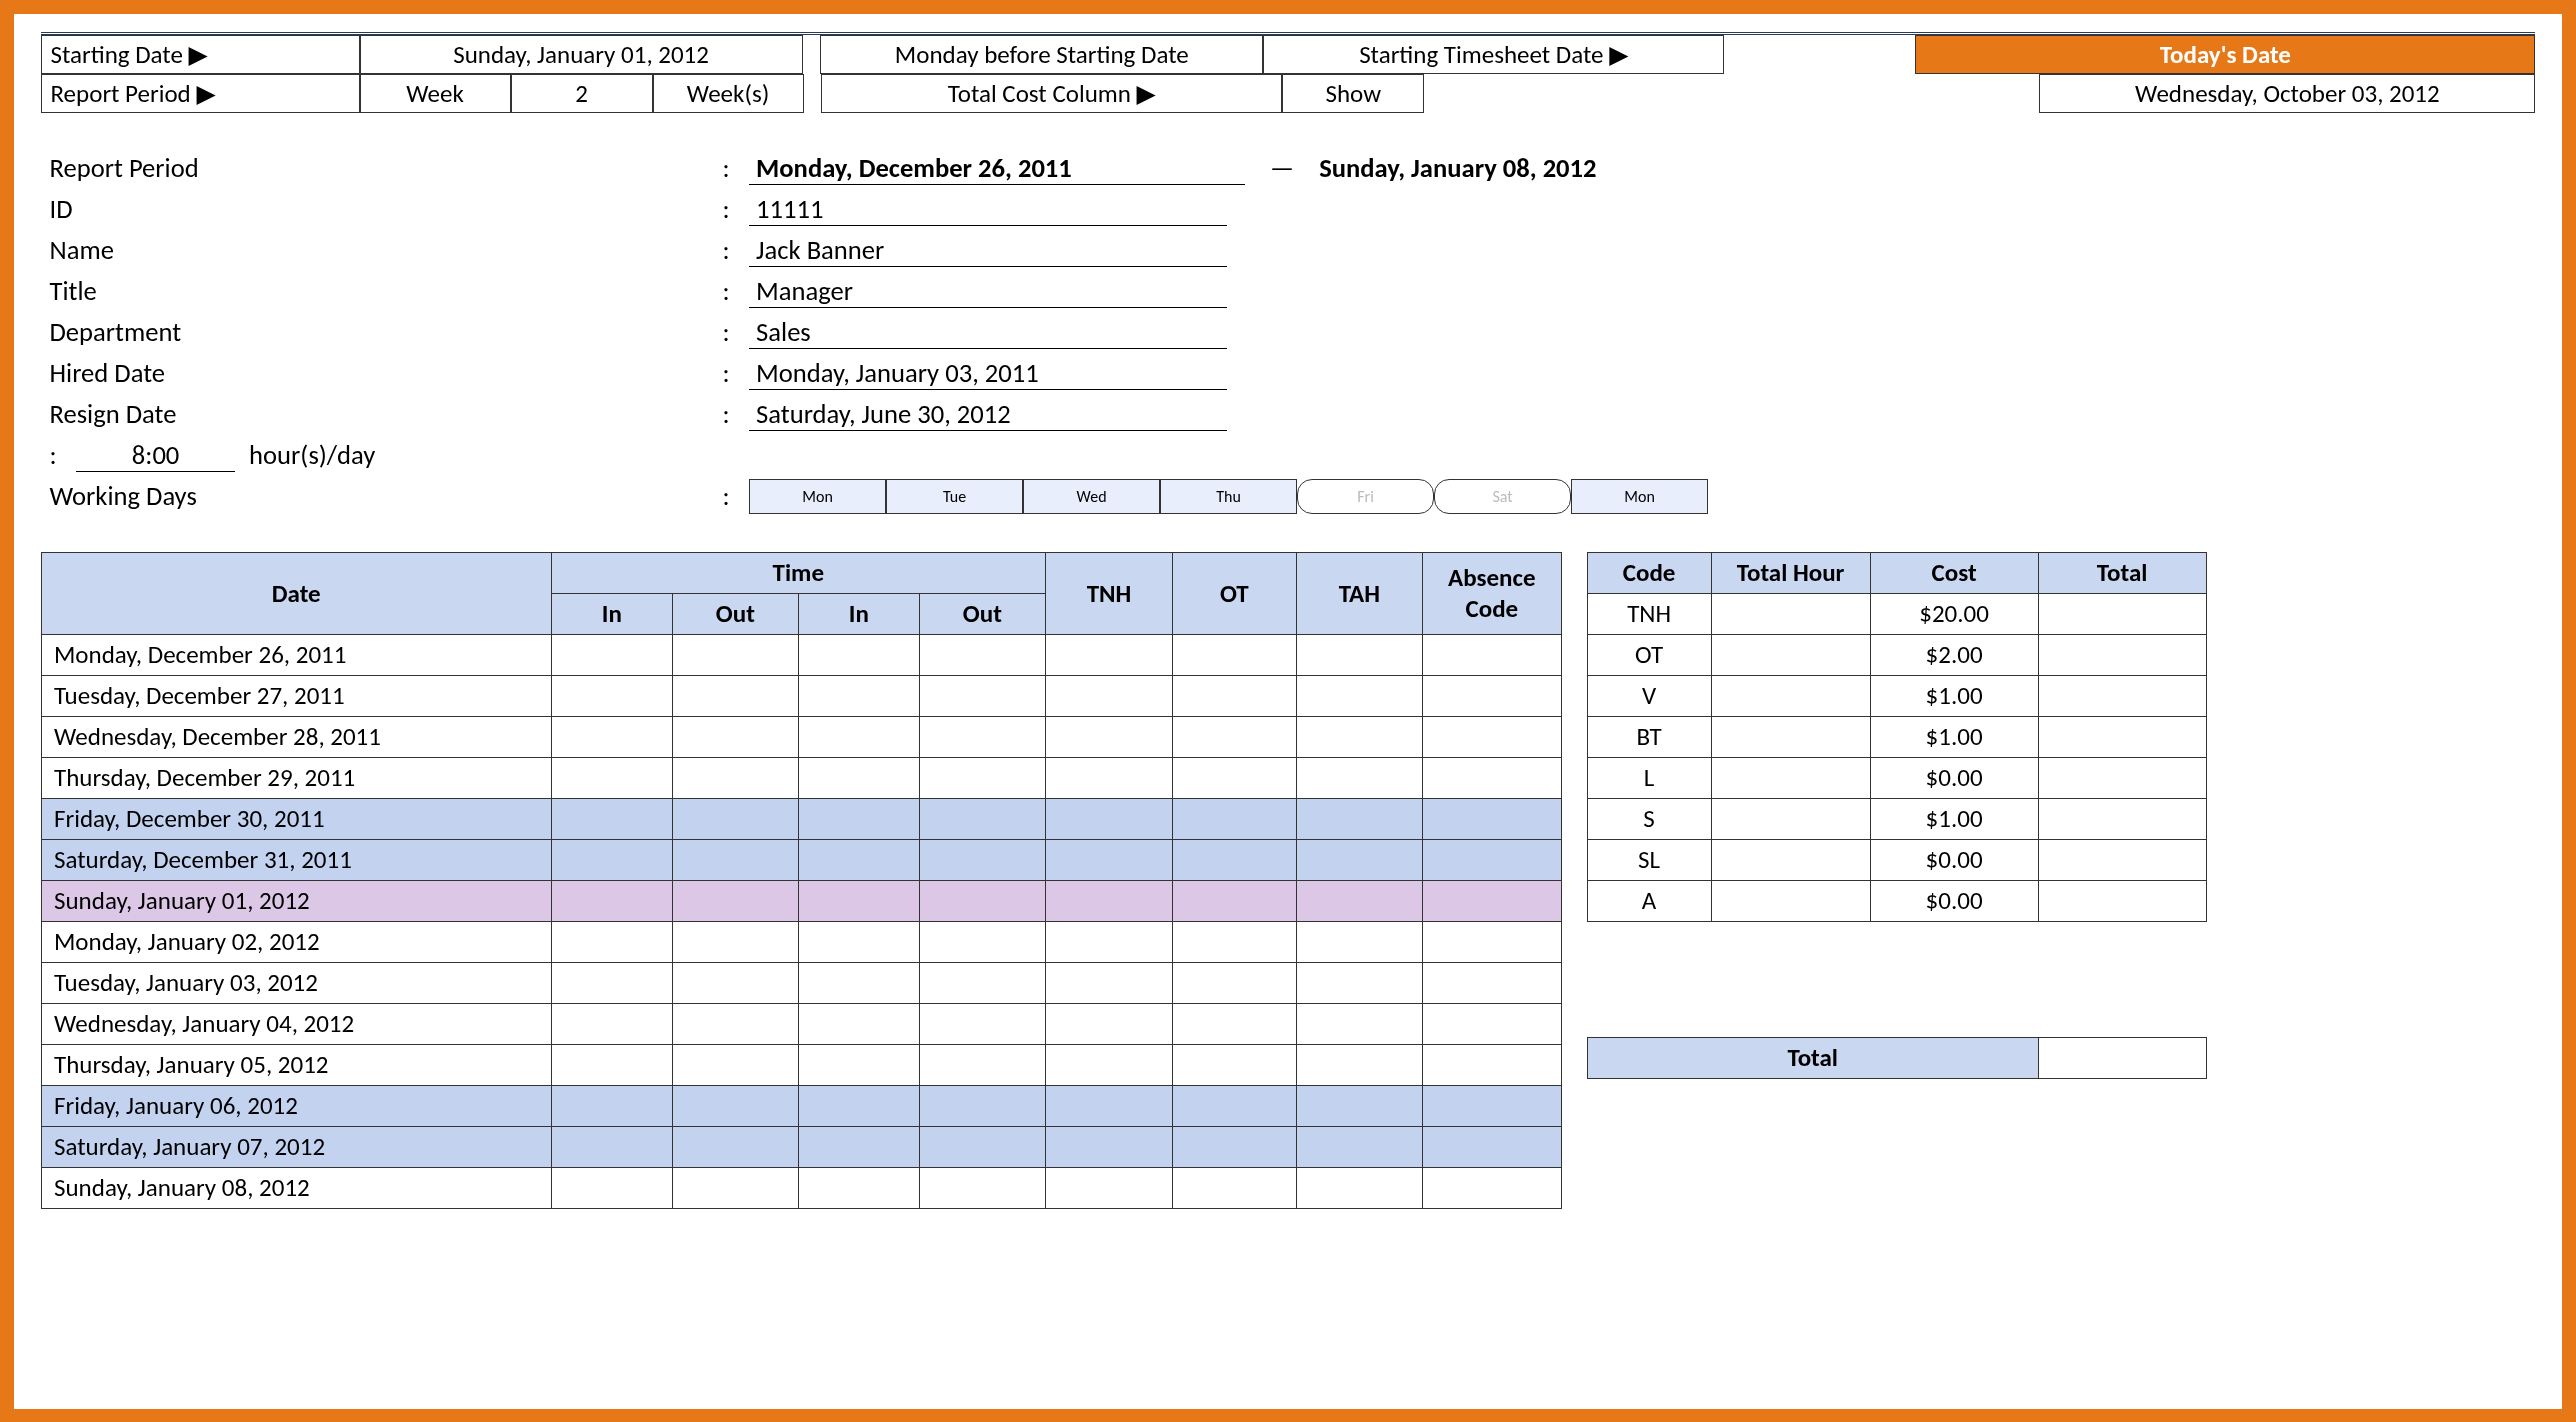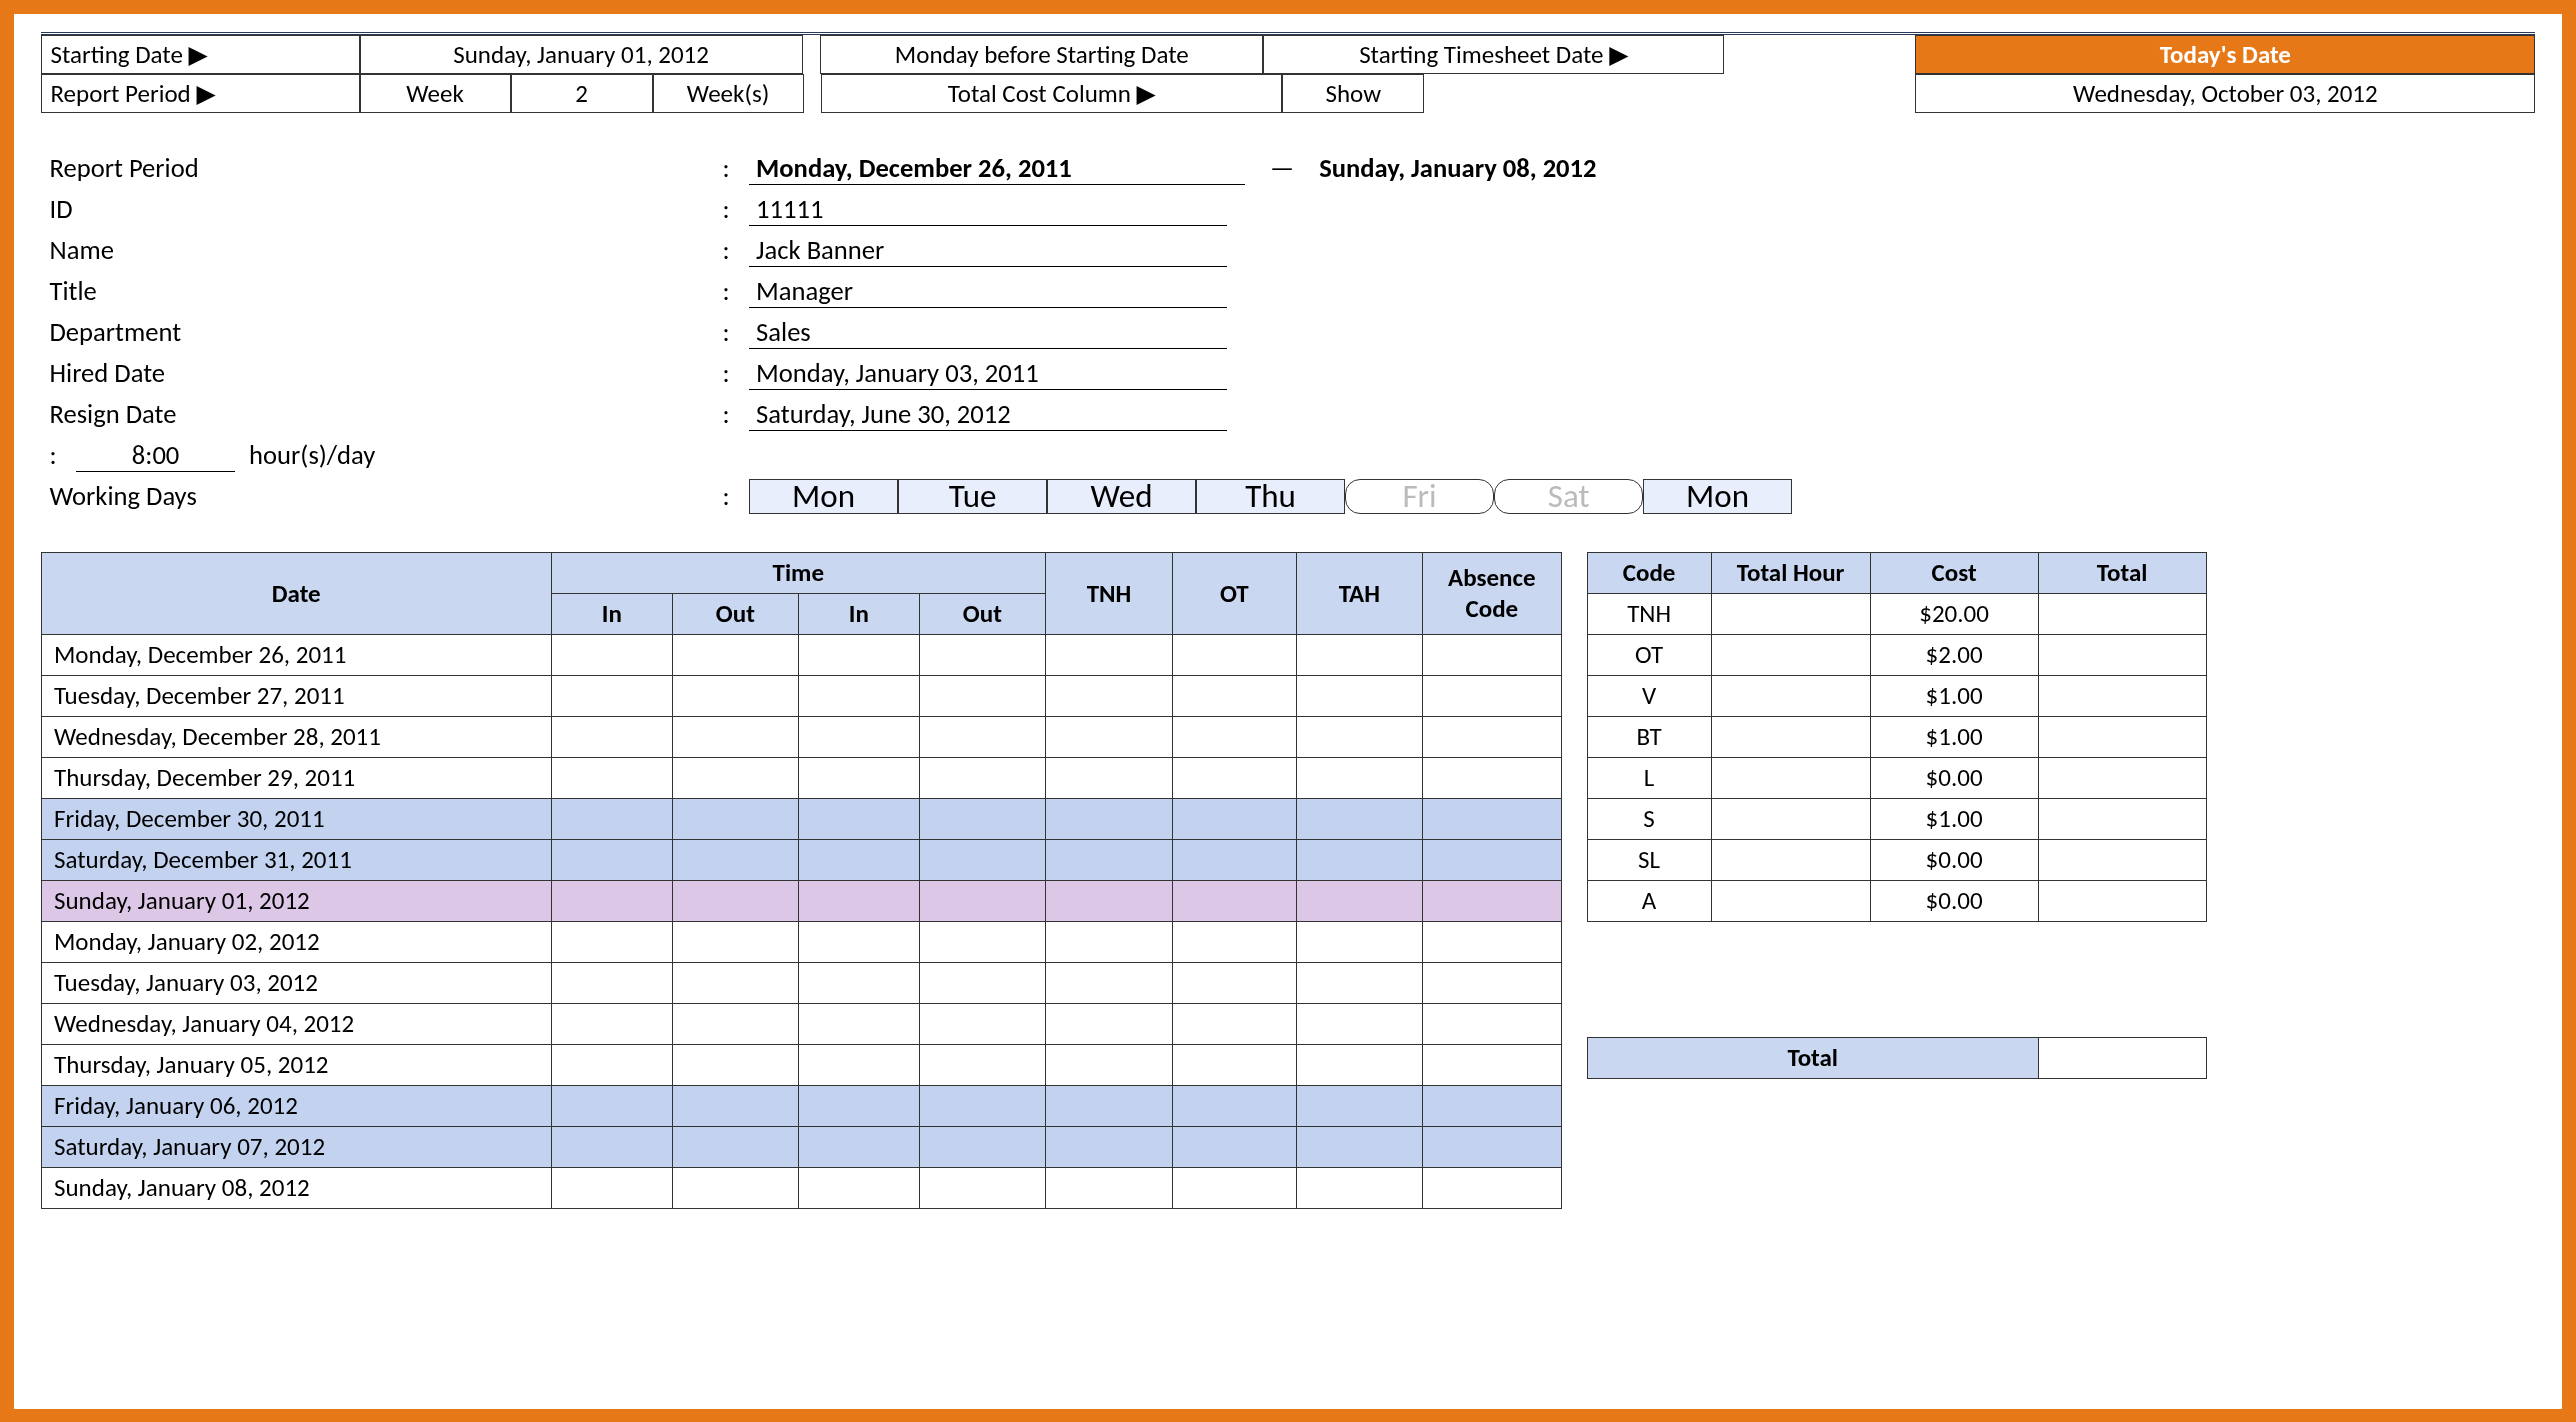--- a/index.html
+++ b/index.html
@@ -57,28 +57,28 @@
     padding: 0 7px;
     font-weight: normal;
   }
   .info-row.bold .info-value { font-weight: bold; }
   .info-dash { padding: 0 25px; }
   .day-toggle {
     display: flex;
     gap: 0;
   }
   .day-btn {
-    width: 149px;
+    width: 137px;
     height: 35px;
     border: 0.9px solid #333;
     display: flex;
     align-items: center;
     justify-content: center;
     background: #e8eefc;
-    font-size: 33px;
+    font-size: 16px;
   }
   .day-btn.off { color: #bbb; background:#fff;border-radius:15px; }
   
   .sheet-area { display: flex; gap: 25px; }
   table.main, table.cost, table.grand {
     border-collapse: collapse;
   }
   table.main th, table.main td,
   table.cost th, table.cost td,
   table.grand th, table.grand td {
@@ -118,21 +118,21 @@
   <div class="config-row">
     <div class="config-cell config-label" style="width:319px">Report Period ▶</div>
     <div class="config-cell" style="width:151px">Week</div>
     <div class="config-cell" style="width:142px">2</div>
     <div class="config-cell" style="width:151px">Week(s)</div>
     <div class="cfg-spacer"></div>
     <div class="config-cell" style="width:461px">Total Cost Column ▶</div>
     <div class="config-cell" style="width:142px">Show</div>
     <div style="width:301px;border:none"></div>
     <div style="flex:1;border:none"></div>
-    <div class="config-cell" style="width:620px">Wednesday, October 03, 2012</div>
+    <div class="config-cell" style="width:496px">Wednesday, October 03, 2012</div>
   </div>
 
   <div class="info-block">
     <div class="info-row bold">
       <div class="info-label">Report Period</div>
       <div class="info-colon">:</div>
       <div class="info-value" style="min-width:496px">Monday, December 26, 2011</div>
       <div class="info-dash">—</div>
       <div style="font-weight:bold">Sunday, January 08, 2012</div>
     </div>

